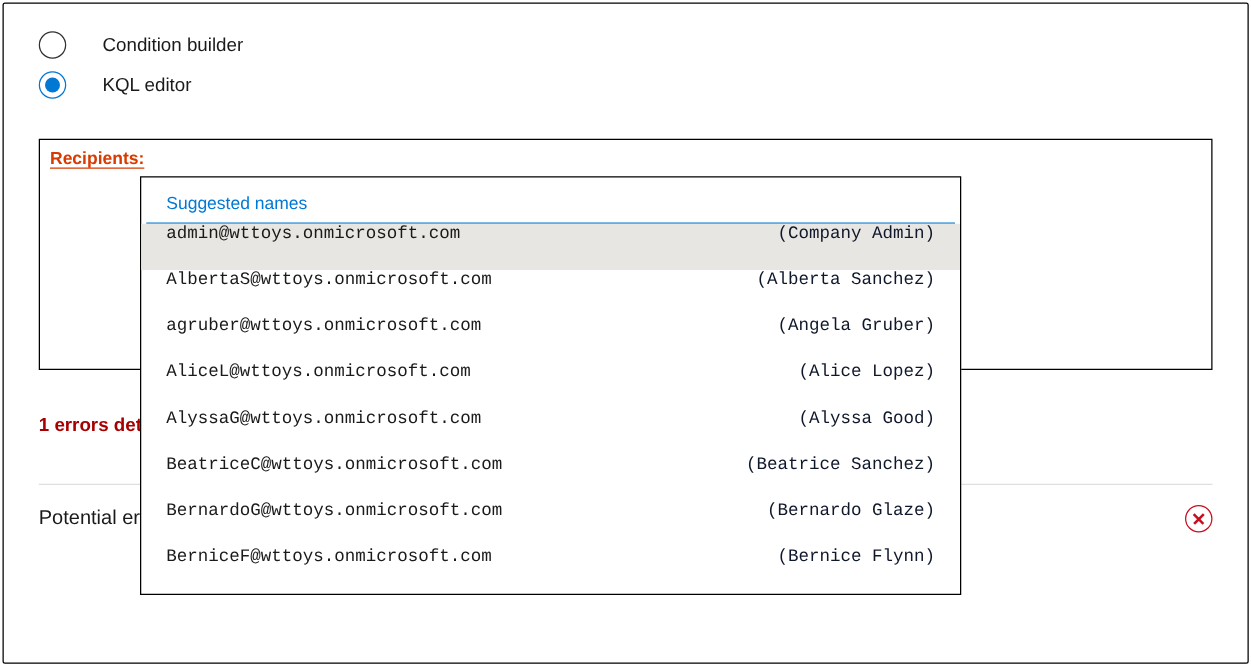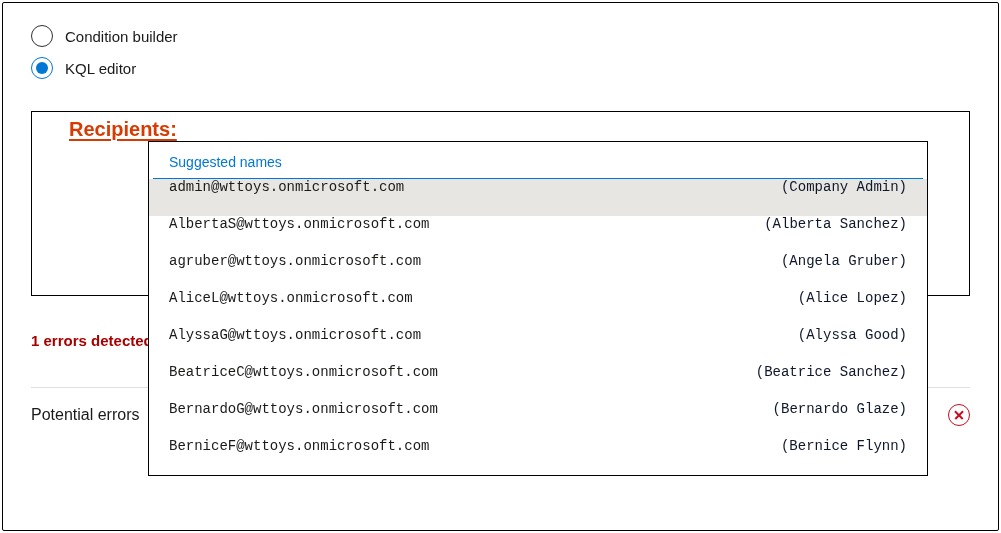--- a/index.html
+++ b/index.html
@@ -17,21 +17,21 @@
       position: absolute;
       left: 2px; top: 2px;
       width: 997px; height: 529px;
       border: 1px solid #000;
       border-radius: 2px;
       padding: 22px 28px;
     }
     .radio-row {
       display: flex;
       align-items: center;
-      gap: 12px;
+      gap: 29px;
       margin-bottom: 10px;
       cursor: pointer;
       user-select: none;
       font-size: 15px;
       color: #1b1a19;
     }
     .radio-outer {
       width: 22px; height: 22px;
       border: 1.5px solid #323130;
       border-radius: 50%;
@@ -56,22 +56,21 @@
       width: 939px;
       height: 185px;
       padding: 6px 8px 8px 8px;
       position: relative;
     }
     .recipients-label {
       color: #d83b01;
       font-weight: 600;
       text-decoration: underline;
       text-underline-offset: 3px;
-      font-size: 20px;
-      margin-left: 29px;
+      font-size: 14px;
     }
     .error-line {
       margin-top: 36px;
       color: #a80000;
       font-weight: 600;
       font-size: 15px;
     }
     .divider {
       margin-top: 38px;
       border: none;
@@ -100,26 +99,25 @@
       width: 11px; height: 1.5px;
       background: #c50f1f;
     }
     .close-circle::before { transform: translate(-50%, -50%) rotate(45deg); }
     .close-circle::after  { transform: translate(-50%, -50%) rotate(-45deg); }
 
     
     .suggest-box {
       position: absolute;
       left: 112px; top: 141px;
-      width: 780px;
+      width: 657px;
       background: #ffffff;
       border: 1px solid #000;
       box-shadow: none;
       z-index: 10;
-      margin-left: 36px;
     }
     .suggest-header {
       padding: 12px 20px 8px 20px;
       color: #0078d4;
       font-size: 14px;
     }
     .suggest-divider {
       height: 1px;
       background: #0078d4;
       margin: 0 4px 0 4px;

